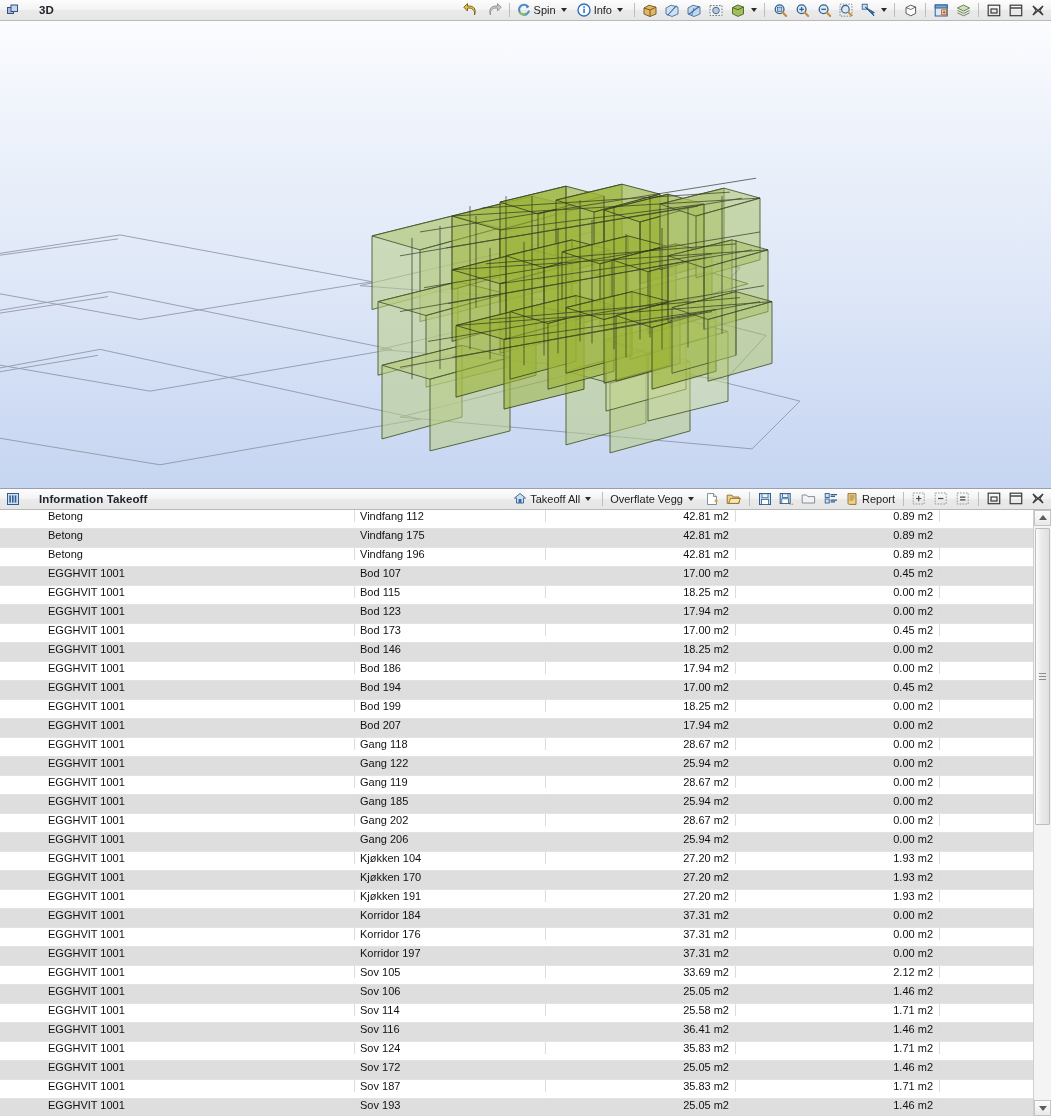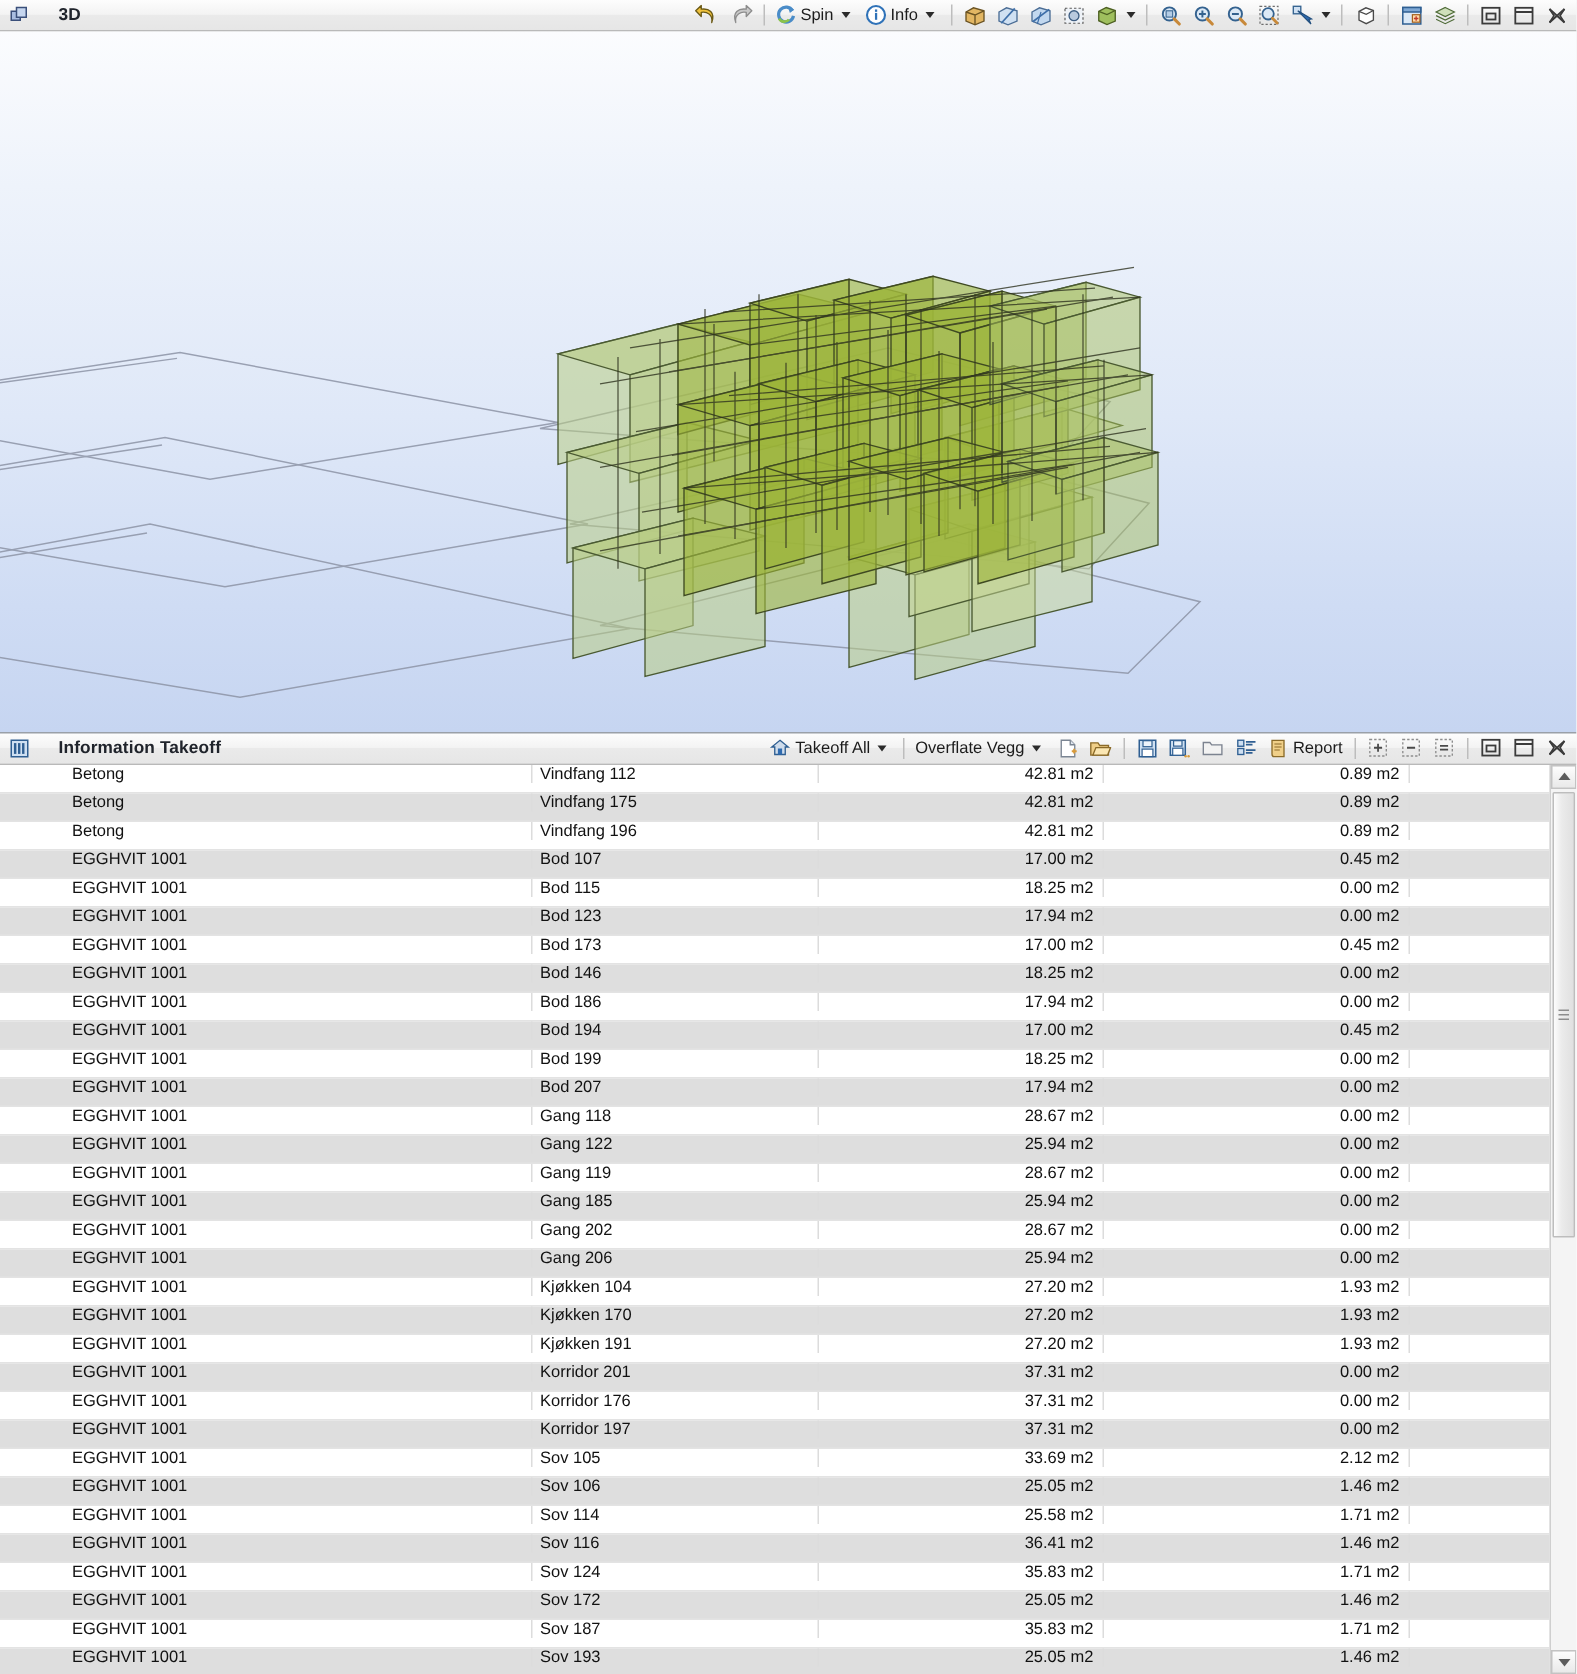--- a/index.html
+++ b/index.html
@@ -716,21 +716,21 @@
           </div>
           <div class="row odd">
             <div class="cell c0">EGGHVIT 1001</div>
             <div class="cell c1">Kjøkken 191</div>
             <div class="cell c2 num">27.20 m2</div>
             <div class="cell c3 num">1.93 m2</div>
             <div class="cell c4 num">0.00 m2</div>
           </div>
           <div class="row even">
             <div class="cell c0">EGGHVIT 1001</div>
-            <div class="cell c1">Korridor 201</div>
+            <div class="cell c1">Korridor 184</div>
             <div class="cell c2 num">37.31 m2</div>
             <div class="cell c3 num">0.00 m2</div>
             <div class="cell c4 num">8.52 m2</div>
           </div>
           <div class="row odd">
             <div class="cell c0">EGGHVIT 1001</div>
             <div class="cell c1">Korridor 176</div>
             <div class="cell c2 num">37.31 m2</div>
             <div class="cell c3 num">0.00 m2</div>
             <div class="cell c4 num">8.52 m2</div>

